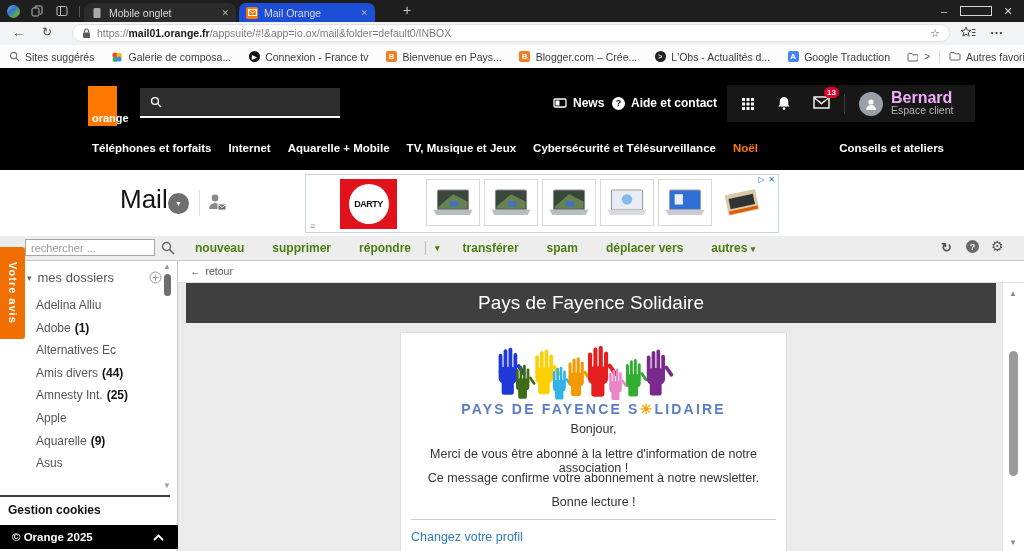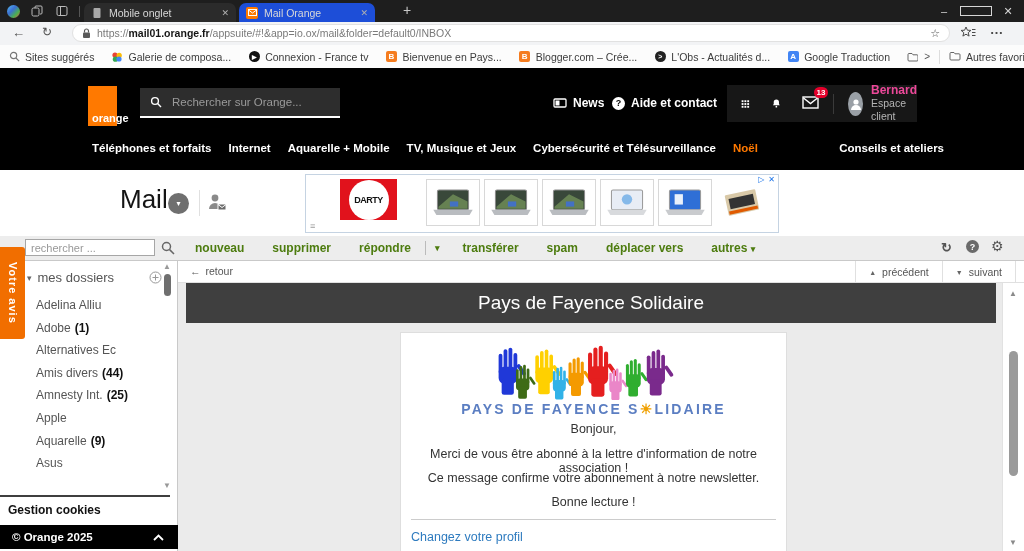--- a/index.html
+++ b/index.html
@@ -53,42 +53,42 @@
   .ologo{position:absolute;left:88px;top:18px;width:29px;height:40px;background:#ff7900;}
   .ologo span{position:absolute;left:4px;bottom:2px;color:#fff;font-weight:bold;font-size:11px;}
   .osearch{position:absolute;left:140px;top:20px;width:200px;height:30px;background:#2d2d2d;
            border-bottom:2px solid #fff;display:flex;align-items:center;box-sizing:border-box;padding-left:10px;}
   .osearch input{background:transparent;border:0;outline:none;color:#ccc;font-size:11.5px;width:160px;margin-left:8px;
                  font-family:"Liberation Sans",sans-serif;}
   .osearch input::placeholder{color:#9a9a9a;}
   .hitem{position:absolute;top:28px;display:flex;align-items:center;gap:6px;color:#fff;font-weight:bold;font-size:12px;}
   .qcirc{width:13px;height:13px;border-radius:50%;background:#fff;color:#000;display:flex;align-items:center;
          justify-content:center;font-size:9px;font-weight:bold;}
-  .opanel{position:absolute;left:727px;top:17px;width:190px;height:37px;background:#171717;display:flex;align-items:center;}
+  .opanel{position:absolute;left:727px;top:17px;width:248px;height:37px;background:#171717;display:flex;align-items:center;}
   .mailwrap{position:relative;margin-left:22px;}
   .badge{position:absolute;top:-8px;right:-9px;background:#e4002b;color:#fff;border-radius:8px;
          font-size:8px;font-weight:bold;padding:1px 3px;}
   .psep{width:1px;height:20px;background:#3a3a3a;margin:0 14px;}
   .avatar{width:24px;height:24px;border-radius:50%;background:#9aa0a6;display:flex;align-items:center;justify-content:center;}
   .uname{margin-left:8px;line-height:13px;}
-  .uname .n{font-size:12px;font-weight:bold;color:#ec4899;}
+  .uname .n{font-size:16px;font-weight:bold;color:#f0abfc;}
   .uname .s{font-size:10.5px;color:#b5b5b5;}
   .onav{position:absolute;left:92px;right:80px;top:74px;display:flex;gap:17px;align-items:center;
         color:#fff;font-weight:bold;font-size:11.5px;white-space:nowrap;}
   .onav .noel{color:#ff7900;}
   .onav .right{margin-left:auto;}
 
   
   .mailband{position:absolute;left:0;top:170px;width:1024px;height:66px;background:#fff;}
   .mail-title{position:absolute;left:120px;top:14px;font-size:26px;color:#141414;}
   .dropcircle{position:absolute;left:168px;top:23px;width:21px;height:21px;border-radius:50%;background:#6f6f6f;
               color:#fff;font-size:8px;display:flex;align-items:center;justify-content:center;}
   .mb-sep{position:absolute;left:199px;top:20px;width:1px;height:26px;background:#e0e0e0;}
   .ad{position:absolute;left:305px;top:4px;width:472px;height:57px;background:#fff;border:1px solid #c5d3e2;}
-  .darty{position:absolute;left:34px;top:4px;width:57px;height:41px;background:#e1121c;display:flex;
+  .darty{position:absolute;left:34px;top:4px;width:57px;height:50px;background:#e1121c;display:flex;
          align-items:center;justify-content:center;}
   .darty .circ{width:40px;height:40px;border-radius:50%;background:#fff;display:flex;align-items:center;
                justify-content:center;color:#111;font-weight:bold;font-size:9px;letter-spacing:-0.5px;}
   .pbox{position:absolute;top:4px;width:54px;height:47px;border:1px solid #d8d8d8;background:#fff;
         display:flex;align-items:center;justify-content:center;box-sizing:border-box;}
   .adchoice{position:absolute;right:3px;top:0;font-size:8px;color:#1a73e8;display:flex;gap:4px;}
   .admenu{position:absolute;left:4px;bottom:1px;color:#9a9a9a;font-size:9px;}
 
   
   .mtoolbar{position:absolute;left:0;top:236px;width:1024px;height:25px;background:#ededed;
@@ -353,21 +353,20 @@
 
   <div class="oheader">
     <div class="ologo">
         <span>orange</span>
       </div>
     <div class="osearch">
       <svg width="12" height="12" viewBox="0 0 12 12">
           <circle cx="5" cy="5" r="3.4" fill="none" stroke="#fff" stroke-width="1.4"></circle>
           <line x1="7.6" y1="7.6" x2="11" y2="11" stroke="#fff" stroke-width="1.4"></line>
         </svg>
-      <input type="text" placeholder="Rechercher sur Orange..." style="">
     </div>
     <span class="hitem" style="left:553px">
       <svg width="14" height="11" viewBox="0 0 14 11">
           <rect x="1" y="1" width="12" height="8" rx="1" fill="none" stroke="#fff" stroke-width="1.3"></rect>
           <rect x="2.5" y="2.5" width="4" height="5" fill="#fff"></rect>
         </svg>
       <span>News</span>
     </span>
     <span class="hitem" style="left:612px">
       <span class="qcirc">?</span>
@@ -531,30 +530,20 @@
         </svg>
     </div>
   </div>
 
   <div class="main">
     <div class="msgnav">
       <span class="back">
         <span>←</span>
         <span>retour</span>
       </span>
-      <span class="pn">
-        <span class="blk">
-          <span class="ar">▲</span>
-          <span>précédent</span>
-        </span>
-        <span class="blk">
-          <span class="ar">▼</span>
-          <span>suivant</span>
-        </span>
-      </span>
     </div>
     <div class="darkband">
       <span>Pays de Fayence Solidaire</span>
     </div>
     <div class="card">
       <svg class="hands" width="205" height="56" viewBox="0 0 210 57">
         <use href="#hand" fill="#2038d8" transform="translate(0,2) scale(0.78)"></use>
         <use href="#hand" fill="#3e6b16" transform="translate(20,20) scale(0.56)"></use>
         <use href="#hand" fill="#ffd000" transform="translate(38,4) scale(0.74)"></use>
         <use href="#hand" fill="#31b2e8" transform="translate(58,22) scale(0.54)"></use>

